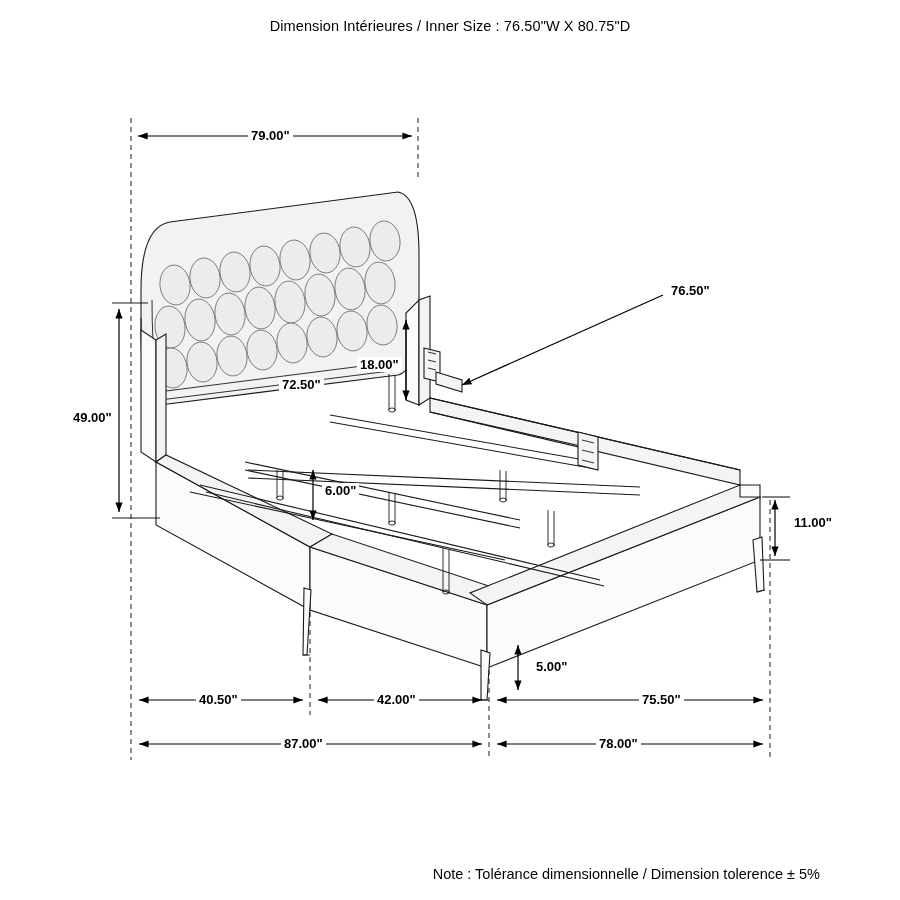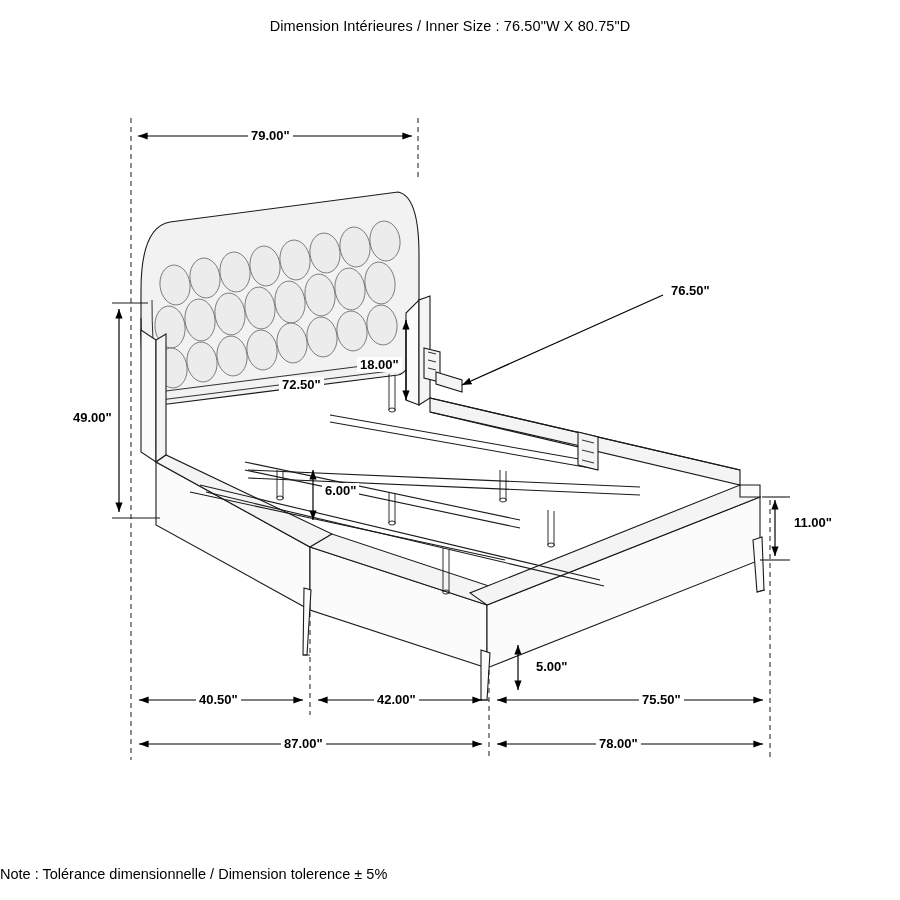--- a/index.html
+++ b/index.html
@@ -28,21 +28,21 @@
     width: 900px;
     text-align: center;
     font-size: 14.5px;
     letter-spacing: 0.1px;
   }
   .note {
     position: absolute;
     left: 0;
     top: 866px;
     width: 820px;
-    text-align: left;
+    text-align: right;
     font-size: 14.5px;
   }
   .dimlabel {
     position: absolute;
     font-size: 13px;
     font-weight: bold;
     white-space: nowrap;
     background: #ffffff;
     padding: 0 3px;
   }

